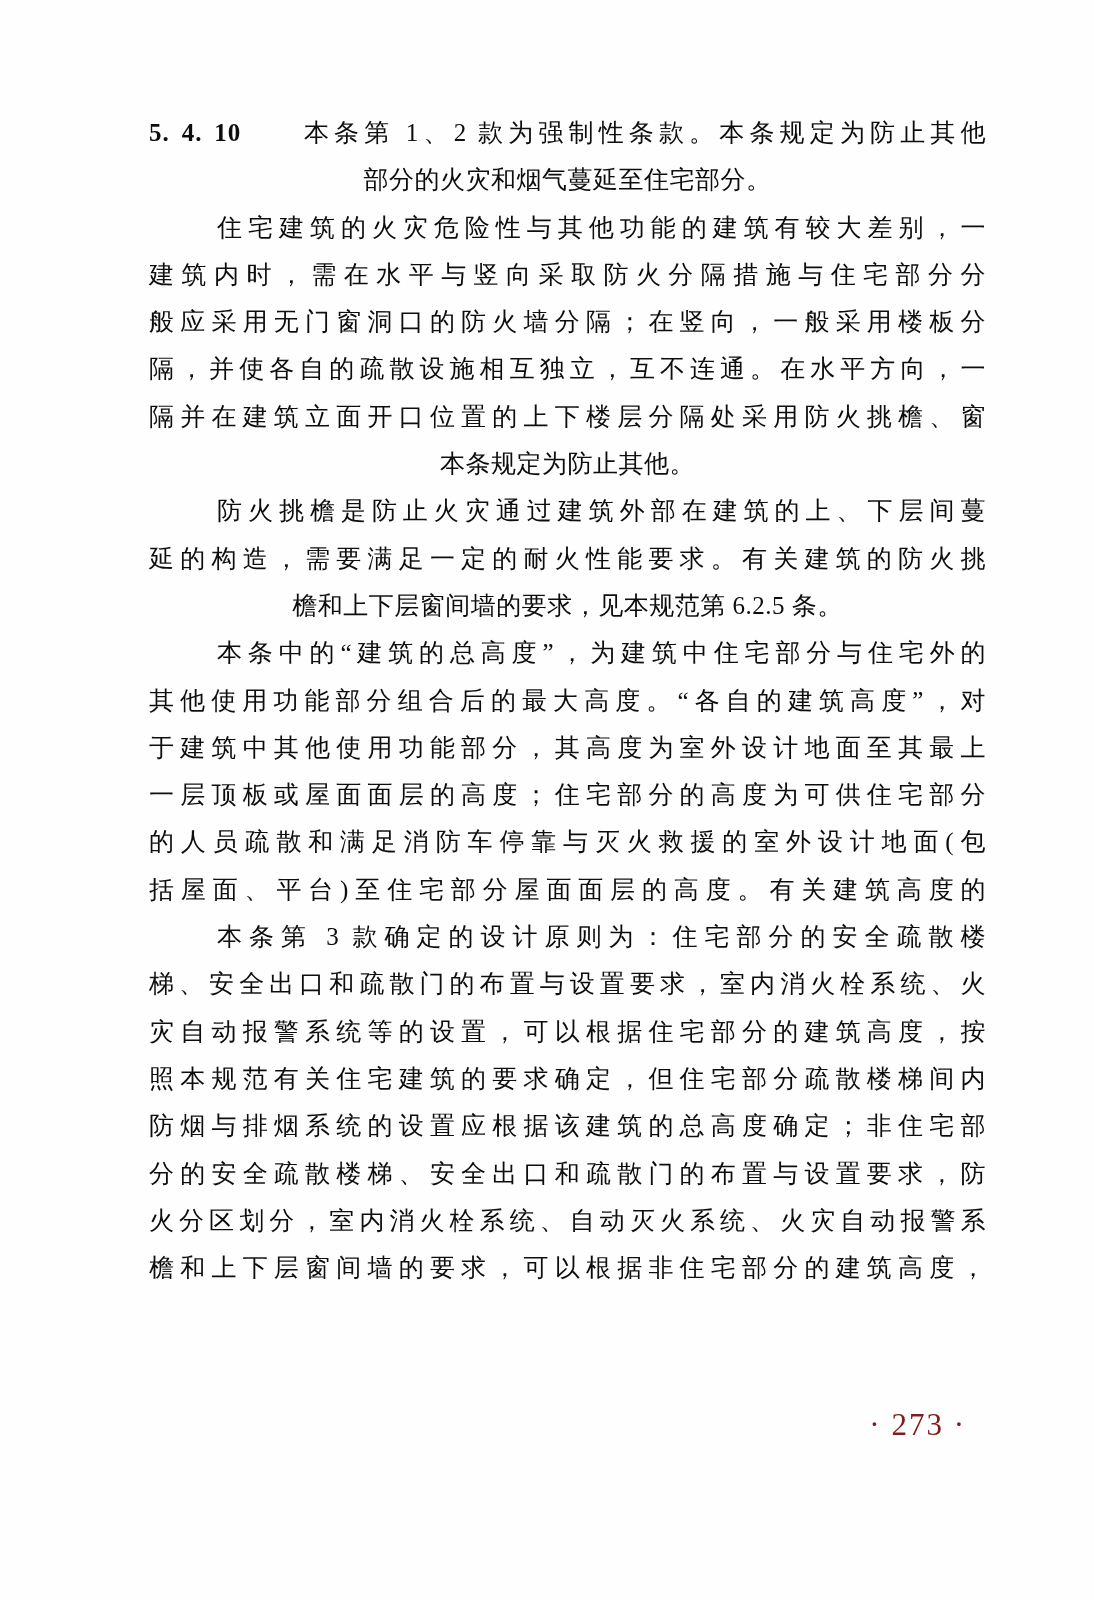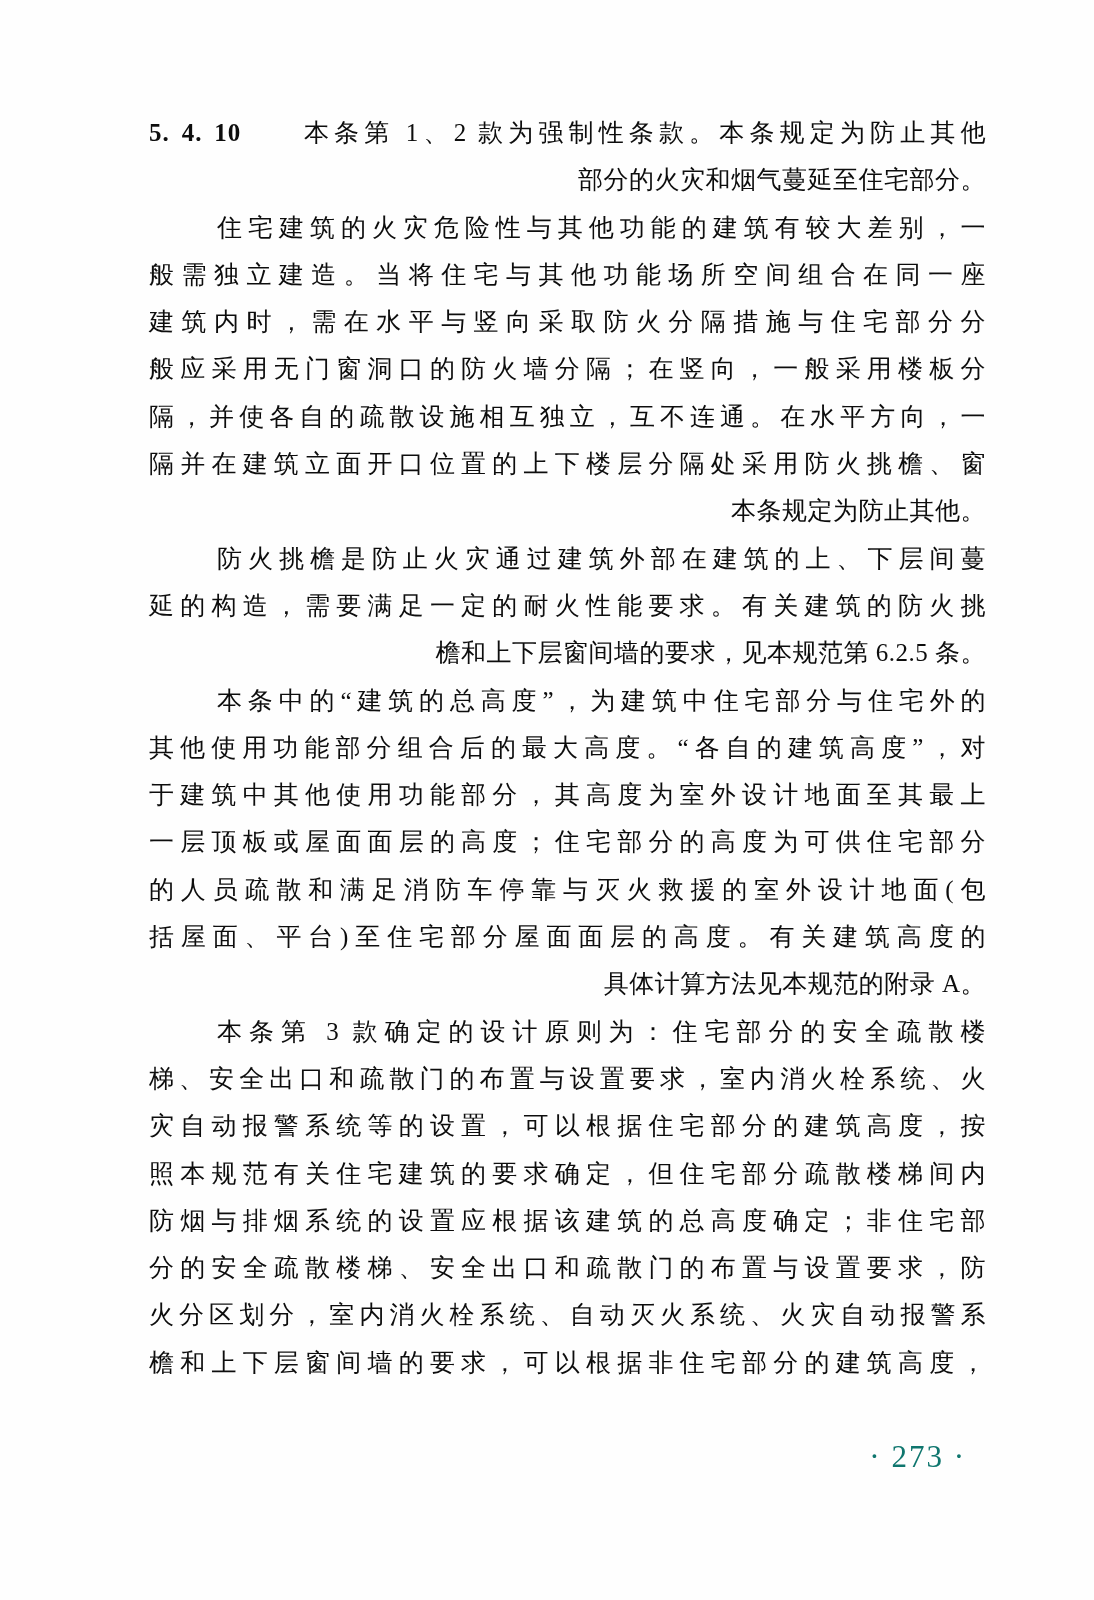--- a/index.html
+++ b/index.html
@@ -26,67 +26,65 @@
     font-size: 25px;
     height: 47.3px;
     line-height: 54px;
     text-align: justify;
     text-align-last: justify;
     text-justify: inter-character;
     letter-spacing: 0.5px;
     margin-left: 39px;
   }
   .line.end {
-    text-align: right;
+    text-align: center;
     text-align-last: auto;
   }
   .line.indent {
     text-indent: 68px;
   }
   .secnum {
     font-weight: bold;
     margin-right: 58px;
     letter-spacing: 1px;
   }
   .pagenum {
     position: absolute;
-    top: 1436px;
+    top: 1404px;
     right: 128px;
     font-size: 31px;
     line-height: 42px;
     letter-spacing: 2px;
-    color: #0f766e;
+    color: #7f1d1d;
   }
 </style>
 </head>
 <body>
 
 <div class="page">
   <div class="textblock">
 
     <div class="line"><span class="secnum">5. 4. 10</span><span>本条第 1、2 款为强制性条款。本条规定为防止其他</span></div>
 
     <div class="line end">部分的火灾和烟气蔓延至住宅部分。</div>
     <div class="line indent">住宅建筑的火灾危险性与其他功能的建筑有较大差别，一</div>
-    <div class="line">般需独立建造。当将住宅与其他功能场所空间组合在同一座</div>
     <div class="line">建筑内时，需在水平与竖向采取防火分隔措施与住宅部分分</div>
     <div class="line">般应采用无门窗洞口的防火墙分隔；在竖向，一般采用楼板分</div>
     <div class="line">隔，并使各自的疏散设施相互独立，互不连通。在水平方向，一</div>
     <div class="line">隔并在建筑立面开口位置的上下楼层分隔处采用防火挑檐、窗</div>
     <div class="line end">本条规定为防止其他。</div>
     <div class="line indent">防火挑檐是防止火灾通过建筑外部在建筑的上、下层间蔓</div>
     <div class="line">延的构造，需要满足一定的耐火性能要求。有关建筑的防火挑</div>
     <div class="line end">檐和上下层窗间墙的要求，见本规范第 6.2.5 条。</div>
     <div class="line indent">本条中的“建筑的总高度”，为建筑中住宅部分与住宅外的</div>
     <div class="line">其他使用功能部分组合后的最大高度。“各自的建筑高度”，对</div>
     <div class="line">于建筑中其他使用功能部分，其高度为室外设计地面至其最上</div>
     <div class="line">一层顶板或屋面面层的高度；住宅部分的高度为可供住宅部分</div>
     <div class="line">的人员疏散和满足消防车停靠与灭火救援的室外设计地面(包</div>
     <div class="line">括屋面、平台)至住宅部分屋面面层的高度。有关建筑高度的</div>
-    <div class="line end">具体计算方法见本规范的附录 A。</div>
     <div class="line indent">本条第 3 款确定的设计原则为：住宅部分的安全疏散楼</div>
     <div class="line">梯、安全出口和疏散门的布置与设置要求，室内消火栓系统、火</div>
     <div class="line">灾自动报警系统等的设置，可以根据住宅部分的建筑高度，按</div>
     <div class="line">照本规范有关住宅建筑的要求确定，但住宅部分疏散楼梯间内</div>
     <div class="line">防烟与排烟系统的设置应根据该建筑的总高度确定；非住宅部</div>
     <div class="line">分的安全疏散楼梯、安全出口和疏散门的布置与设置要求，防</div>
     <div class="line">火分区划分，室内消火栓系统、自动灭火系统、火灾自动报警系</div>
     <div class="line">檐和上下层窗间墙的要求，可以根据非住宅部分的建筑高度，</div>
 
   </div>

